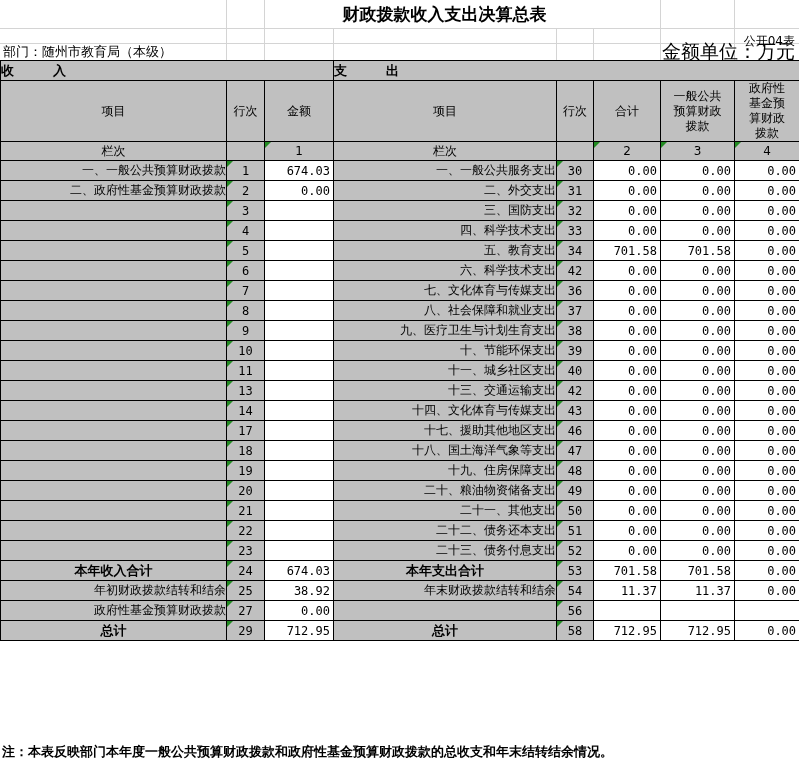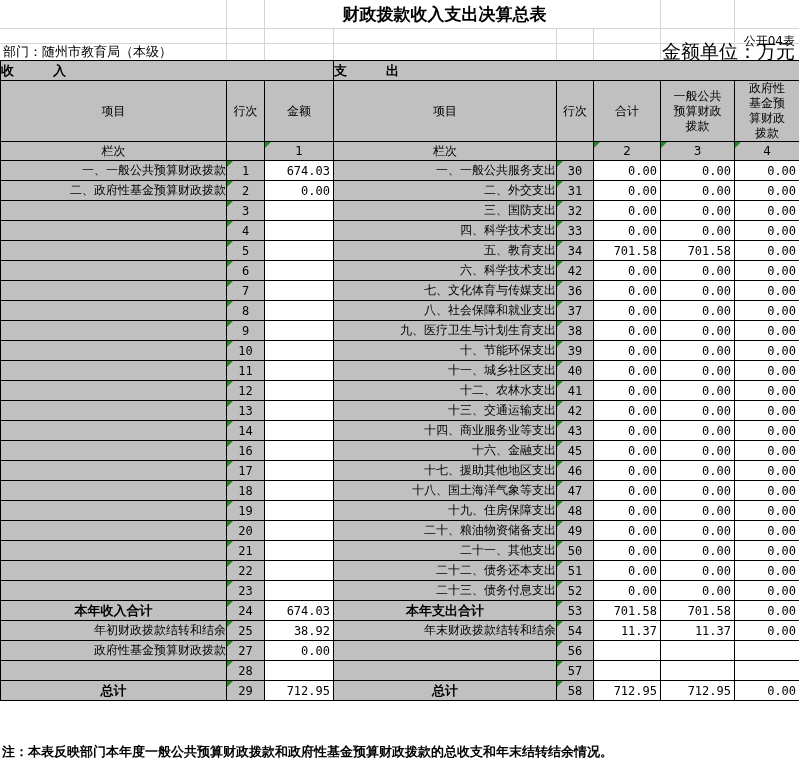--- a/index.html
+++ b/index.html
@@ -216,54 +216,34 @@
         <td class="rowno"><span class="tri"></span><span>11</span></td>
         <td class="num"><span></span></td>
         <td class="item"><span>十一、城乡社区支出</span></td>
         <td class="rowno"><span class="tri"></span><span>40</span></td>
         <td class="num"><span>0.00</span></td>
         <td class="num"><span>0.00</span></td>
         <td class="num"><span>0.00</span></td>
       </tr>
       <tr>
         <td class="item"><span></span></td>
-        <td class="rowno"><span class="tri"></span><span>12</span></td>
-        <td class="num"><span></span></td>
-        <td class="item"><span>十二、农林水支出</span></td>
-        <td class="rowno"><span class="tri"></span><span>41</span></td>
-        <td class="num"><span>0.00</span></td>
-        <td class="num"><span>0.00</span></td>
-        <td class="num"><span>0.00</span></td>
-      </tr>
-      <tr>
-        <td class="item"><span></span></td>
         <td class="rowno"><span class="tri"></span><span>13</span></td>
         <td class="num"><span></span></td>
         <td class="item"><span>十三、交通运输支出</span></td>
         <td class="rowno"><span class="tri"></span><span>42</span></td>
         <td class="num"><span>0.00</span></td>
         <td class="num"><span>0.00</span></td>
         <td class="num"><span>0.00</span></td>
       </tr>
       <tr>
         <td class="item"><span></span></td>
         <td class="rowno"><span class="tri"></span><span>14</span></td>
         <td class="num"><span></span></td>
-        <td class="item"><span>十四、商业服务业等支出</span></td>
+        <td class="item"><span>十四、文化体育与传媒支出</span></td>
         <td class="rowno"><span class="tri"></span><span>43</span></td>
-        <td class="num"><span>0.00</span></td>
-        <td class="num"><span>0.00</span></td>
-        <td class="num"><span>0.00</span></td>
-      </tr>
-      <tr>
-        <td class="item"><span></span></td>
-        <td class="rowno"><span class="tri"></span><span>16</span></td>
-        <td class="num"><span></span></td>
-        <td class="item"><span>十六、金融支出</span></td>
-        <td class="rowno"><span class="tri"></span><span>45</span></td>
         <td class="num"><span>0.00</span></td>
         <td class="num"><span>0.00</span></td>
         <td class="num"><span>0.00</span></td>
       </tr>
       <tr>
         <td class="item"><span></span></td>
         <td class="rowno"><span class="tri"></span><span>17</span></td>
         <td class="num"><span></span></td>
         <td class="item"><span>十七、援助其他地区支出</span></td>
         <td class="rowno"><span class="tri"></span><span>46</span></td>
@@ -355,30 +335,20 @@
         <td class="item"><span>　　政府性基金预算财政拨款</span></td>
         <td class="rowno"><span class="tri"></span><span>27</span></td>
         <td class="num"><span>0.00</span></td>
         <td class="item"><span></span></td>
         <td class="rowno"><span class="tri"></span><span>56</span></td>
         <td class="num"><span></span></td>
         <td class="num"><span></span></td>
         <td class="num"><span></span></td>
       </tr>
       <tr>
-        <td class="item"><span></span></td>
-        <td class="rowno"><span class="tri"></span><span>28</span></td>
-        <td class="num"><span></span></td>
-        <td class="item"><span></span></td>
-        <td class="rowno"><span class="tri"></span><span>57</span></td>
-        <td class="num"><span></span></td>
-        <td class="num"><span></span></td>
-        <td class="num"><span></span></td>
-      </tr>
-      <tr>
         <td class="item emph"><span>总计</span></td>
         <td class="rowno"><span class="tri"></span><span>29</span></td>
         <td class="num"><span>712.95</span></td>
         <td class="item emph"><span>总计</span></td>
         <td class="rowno"><span class="tri"></span><span>58</span></td>
         <td class="num"><span>712.95</span></td>
         <td class="num"><span>712.95</span></td>
         <td class="num"><span>0.00</span></td>
       </tr>
     </tbody>

